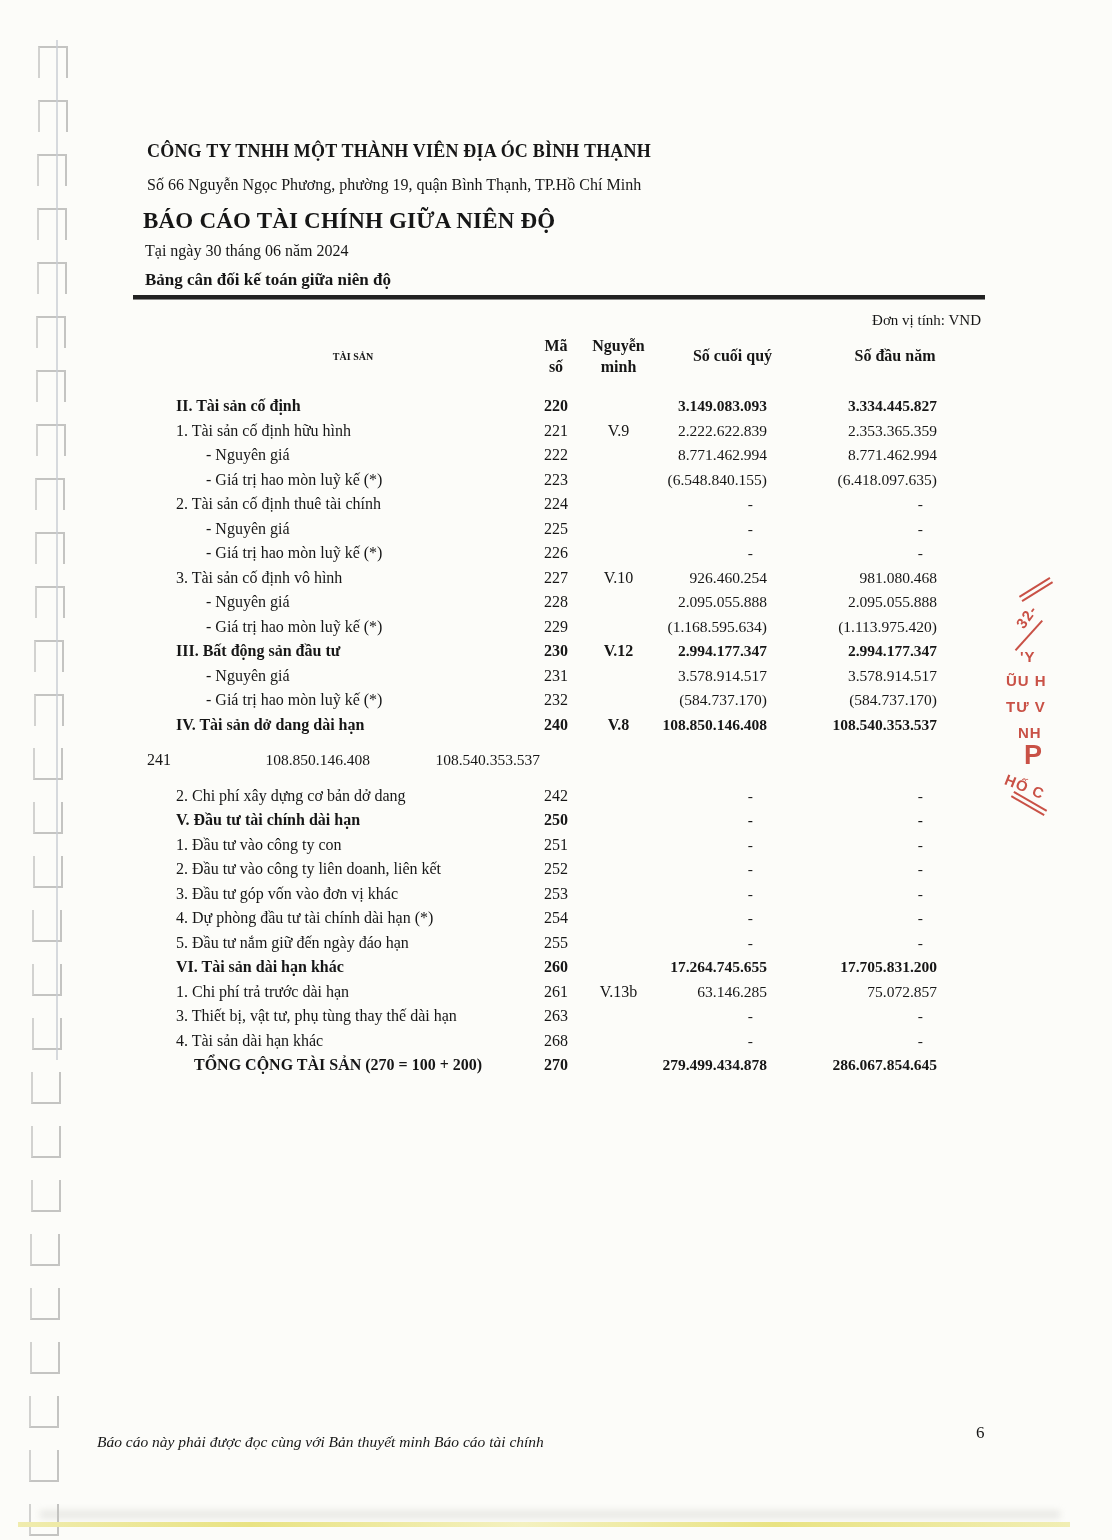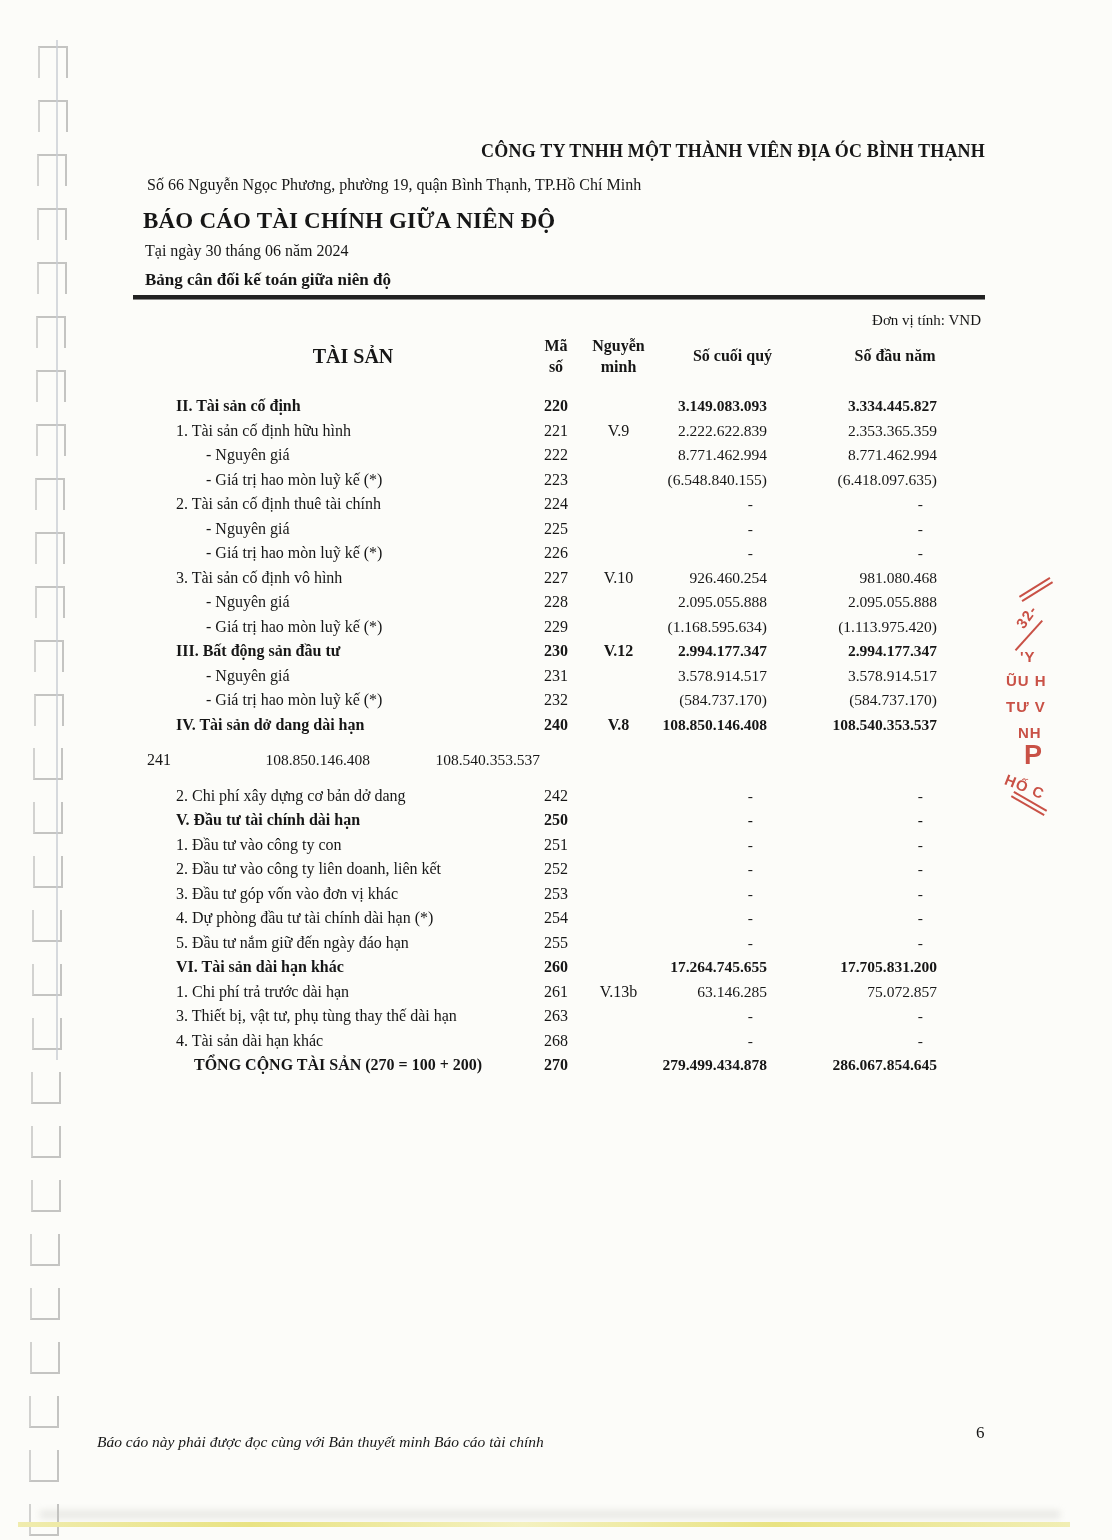--- a/index.html
+++ b/index.html
@@ -8,32 +8,32 @@
 
   
   .scan-line{position:absolute;left:56px;top:40px;width:2px;height:1020px;background:#c9ced3;opacity:.75;}
 
   
   .hole{position:absolute;width:30px;height:32px;box-sizing:border-box;}
   .hole.open-b{border-top:2px solid #c4c4c2;border-left:2px solid #d2d2d0;border-right:2px solid #c4c4c2;}
   .hole.open-t{border-bottom:2px solid #c4c4c2;border-left:2px solid #d2d2d0;border-right:2px solid #c4c4c2;}
 
   .content{position:absolute;left:133px;top:141px;width:852px;}
-  .company{font-size:18px;font-weight:bold;margin-left:14px;letter-spacing:.2px;text-align:right;}
+  .company{font-size:18px;font-weight:bold;margin-left:14px;letter-spacing:.2px;}
   .address{font-size:16px;margin-left:14px;margin-top:14px;}
   .rpt-title{font-size:23px;font-weight:bold;margin-left:10px;margin-top:14px;letter-spacing:.2px;}
   .rpt-date{font-size:16px;margin-left:12px;margin-top:8px;}
   .sec-title{font-size:17px;font-weight:bold;margin-left:12px;margin-top:10px;}
   .rule{height:4px;background:#222;margin-top:5px;box-shadow:0 1px 0 #888;}
   .unit{font-size:15px;text-align:right;margin-top:13px;padding-right:4px;}
 
   
   .thead{display:flex;align-items:center;margin-top:2px;height:50px;font-weight:bold;}
   .th{text-align:center;}
-  .th-label{width:354px;padding-left:43px;box-sizing:content-box;font-size:20px;}
+  .th-label{width:354px;padding-left:43px;box-sizing:content-box;font-size:10px;}
   .th-code{width:52px;font-size:16px;line-height:21px;}
   .th-note{width:73px;font-size:16px;line-height:21px;}
   .th-end{width:155px;font-size:16px;}
   .th-begin{width:170px;font-size:16px;}
 
   .tbody{margin-top:13px;}
   .trow{display:flex;height:24.5px;line-height:24.5px;font-size:16px;white-space:nowrap;}
   .trow.bold{font-weight:bold;}
   .trow.gap{margin-top:11px;}
   .cell{flex:none;box-sizing:border-box;}

